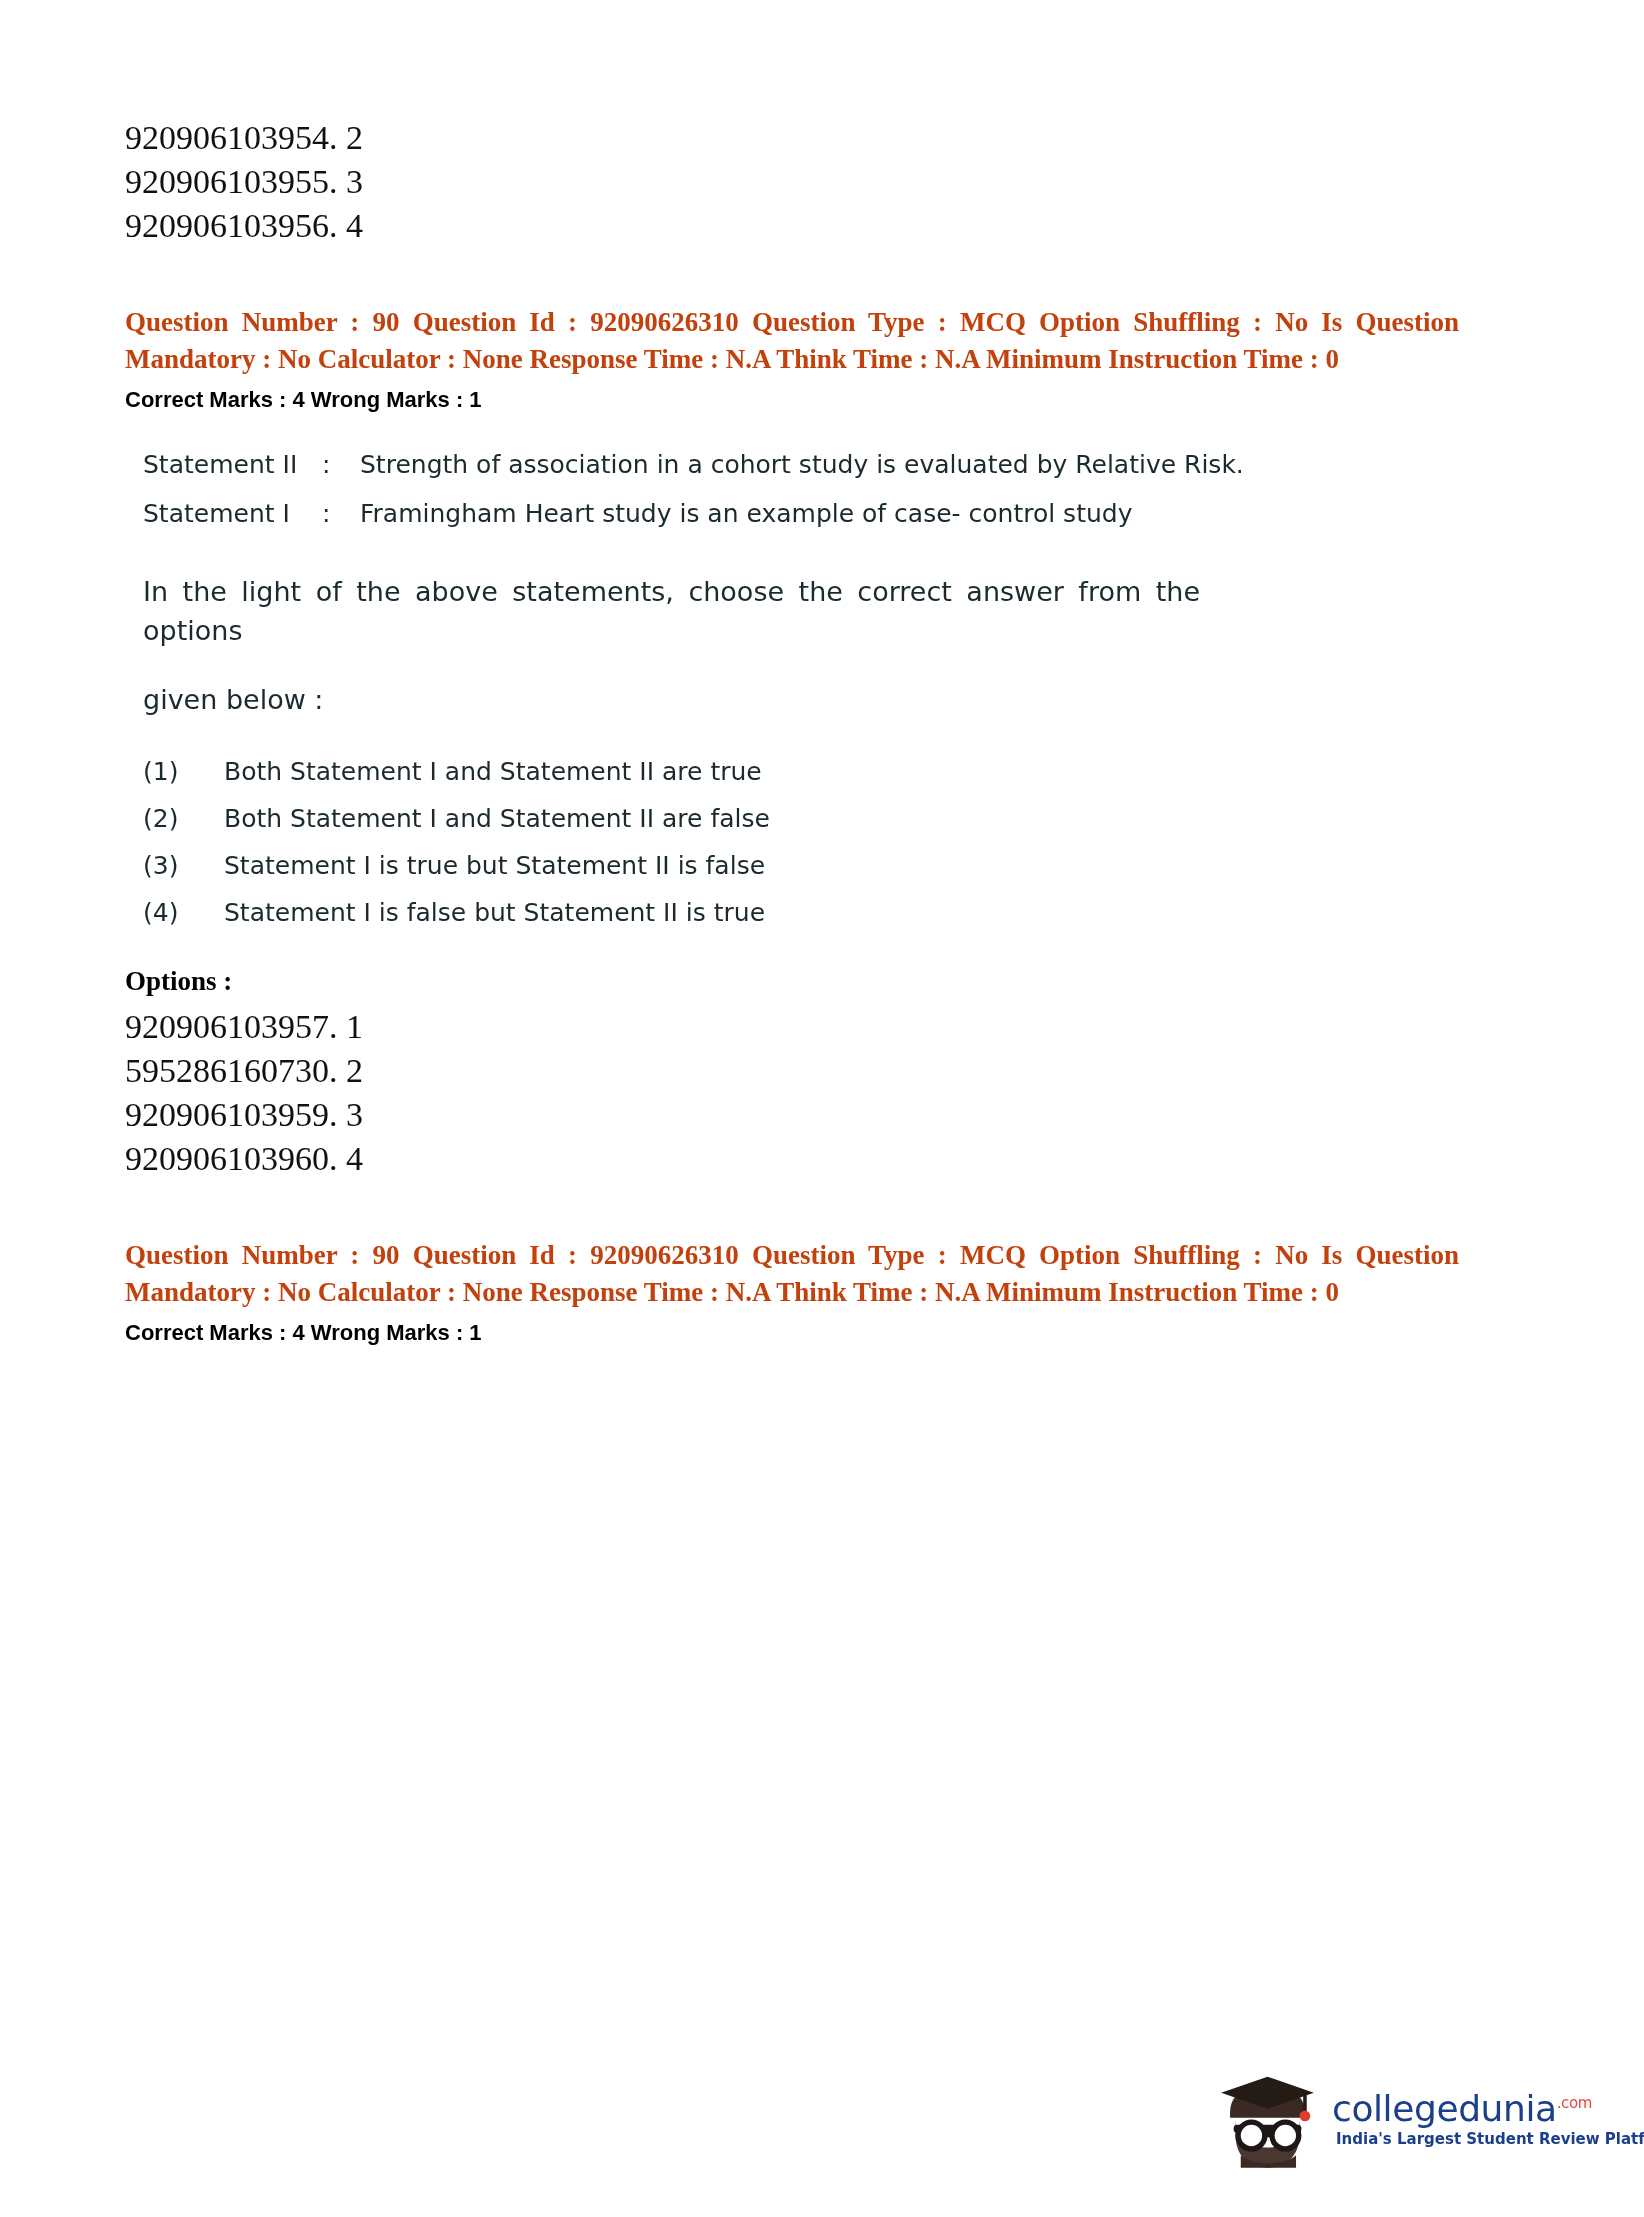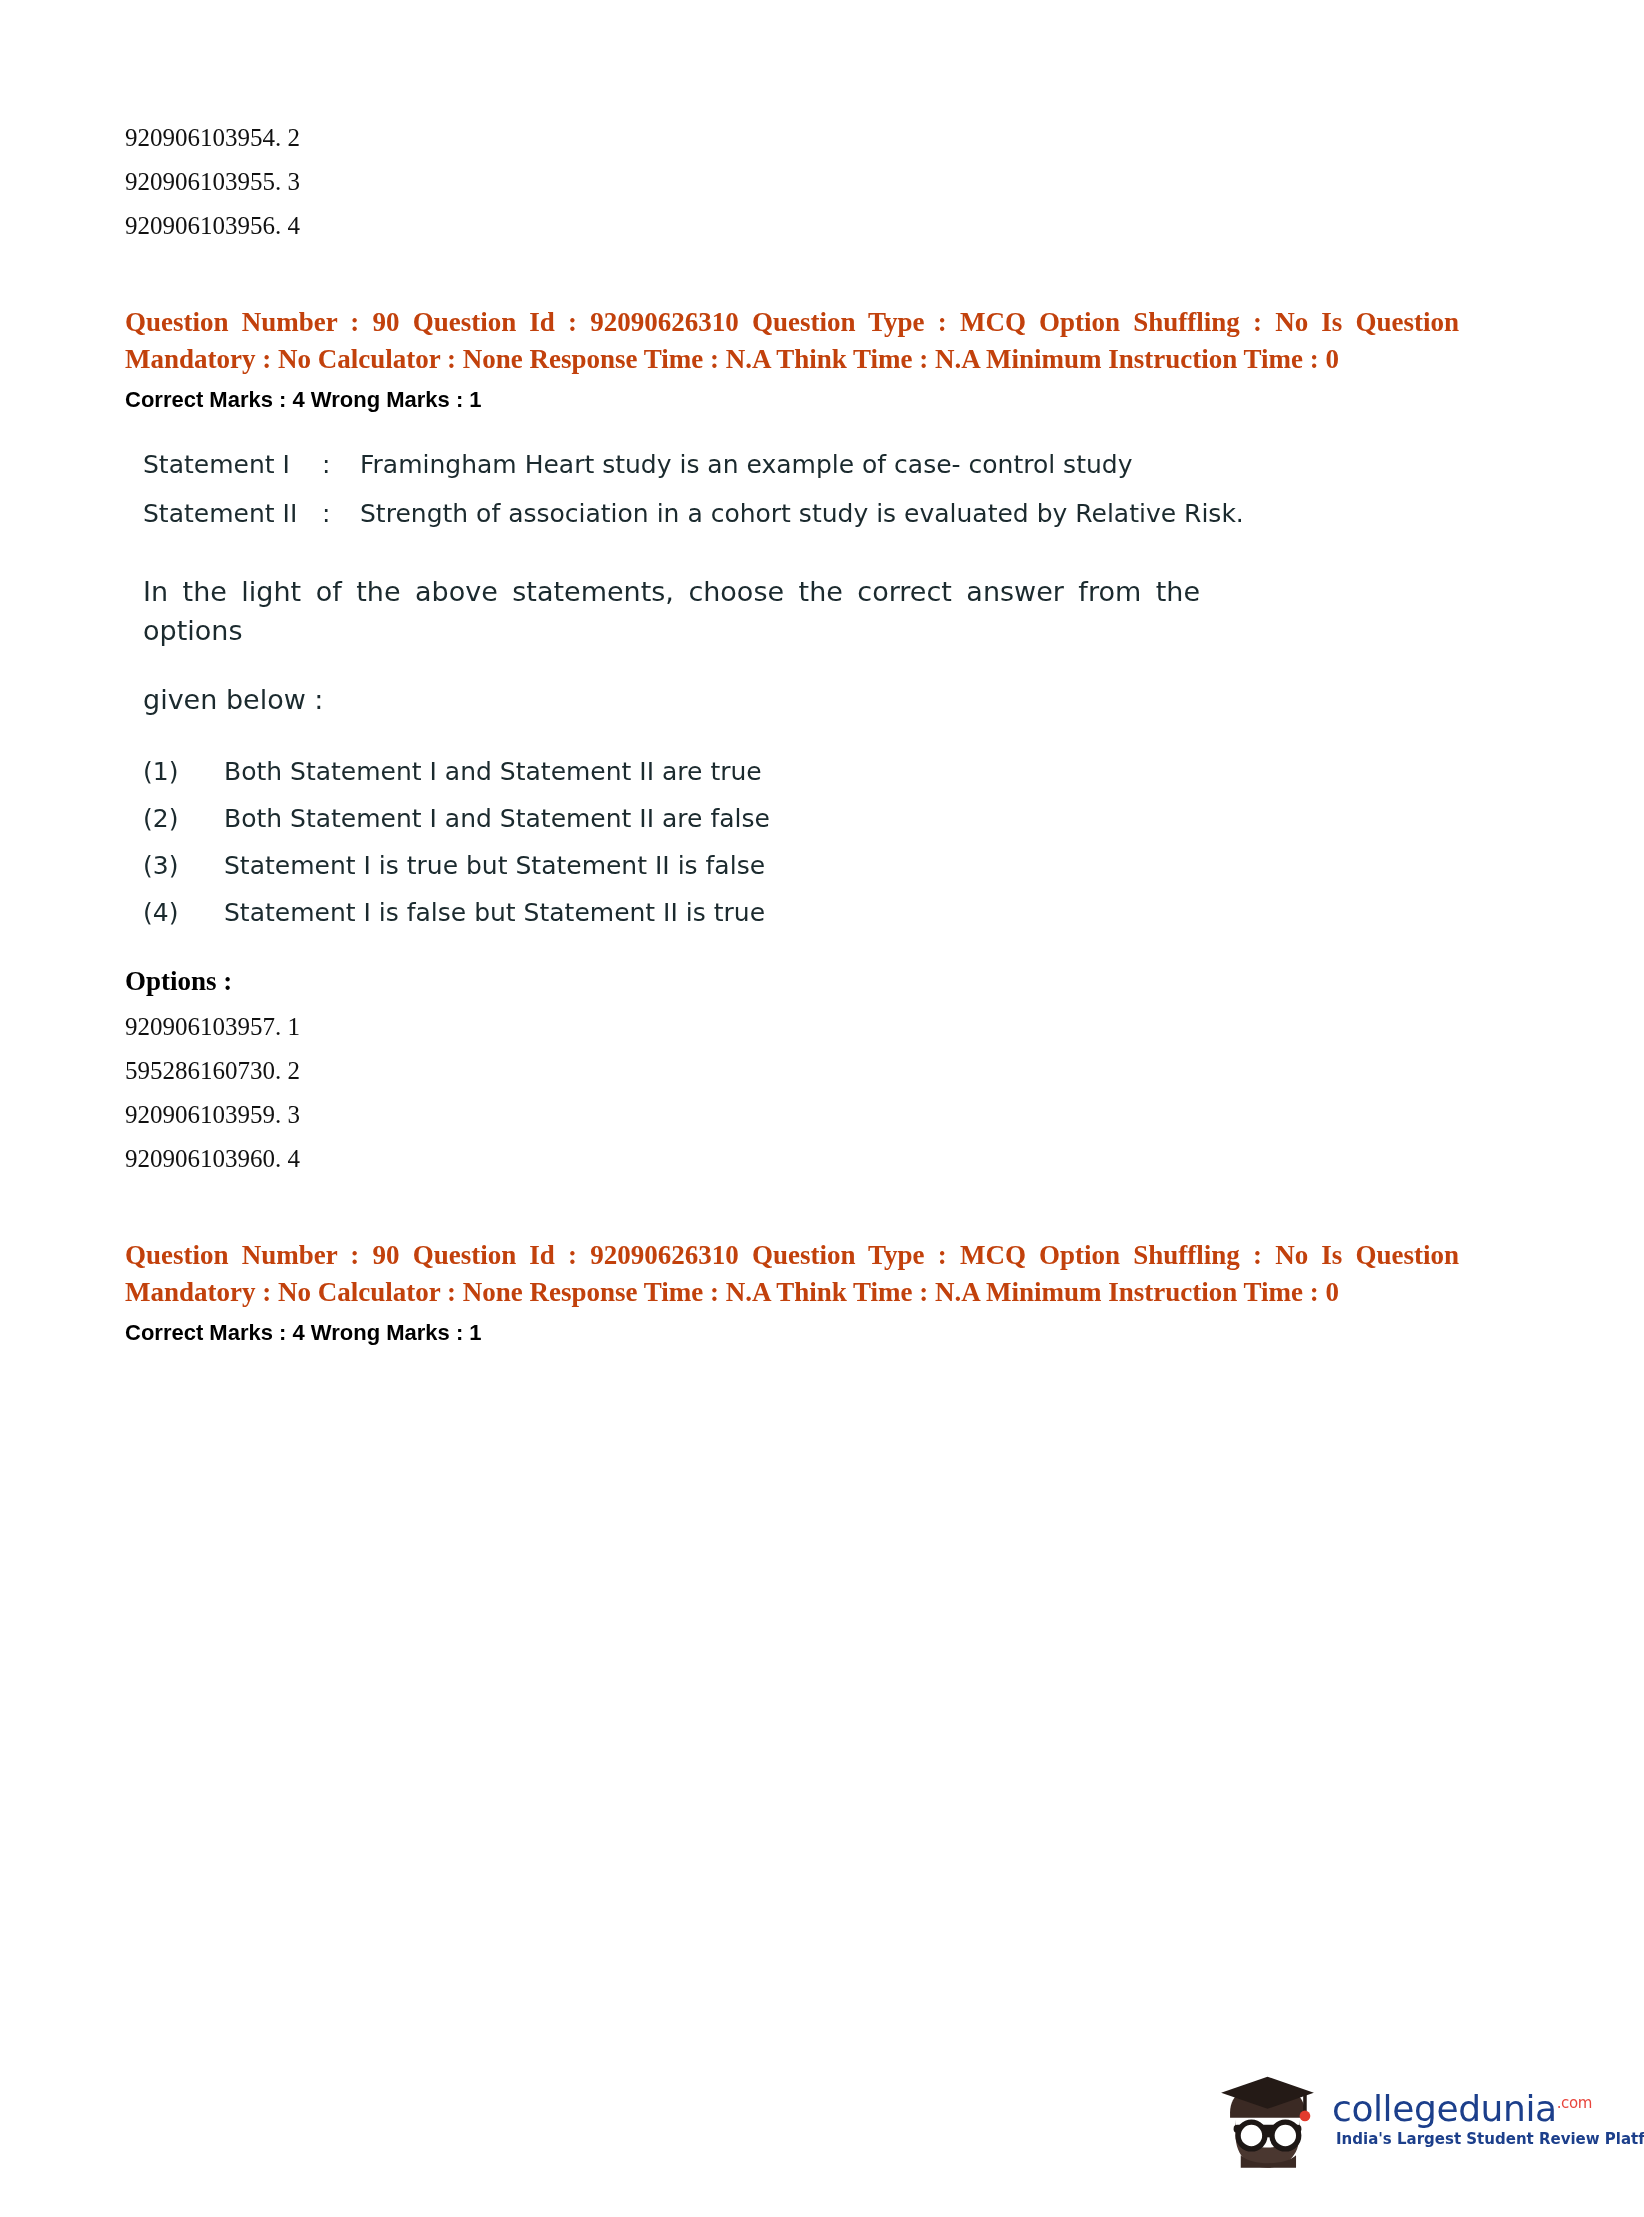--- a/index.html
+++ b/index.html
@@ -25,21 +25,21 @@
   .content {
     position: absolute;
     left: 125px;
     top: 116px;
     width: 1397px;
   }
 
   
   .optline {
     font-family: "Liberation Serif", serif;
-    font-size: 25px;
+    font-size: 34px;
     line-height: 44px;
     color: #111;
     white-space: pre;
   }
 
   
   .meta {
     font-family: "Liberation Serif", serif;
     font-weight: bold;
     font-size: 27px;
@@ -175,28 +175,28 @@
 
     <div>
       <div class="meta">Question Number : 90 Question Id : 92090626310 Question Type : MCQ Option Shuffling : No Is Question Mandatory : No Calculator : None Response Time : N.A Think Time : N.A Minimum Instruction Time : 0</div>
       <div class="meta-marks">Correct Marks : 4 Wrong Marks : 1</div>
 
       <div class="qbody">
 
         <table class="st-table">
           <tbody>
               <tr>
+            <td class="st-label">Statement II</td>
+            <td class="st-colon">:</td>
+            <td class="st-text">Strength of association in a cohort study is evaluated by Relative Risk.</td>
+          </tr>
+          <tr>
             <td class="st-label">Statement I</td>
             <td class="st-colon">:</td>
             <td class="st-text">Framingham Heart study is an example of case- control study</td>
-          </tr>
-          <tr>
-            <td class="st-label">Statement II</td>
-            <td class="st-colon">:</td>
-            <td class="st-text">Strength of association in a cohort study is evaluated by Relative Risk.</td>
           </tr>
         </tbody>
           </table>
 
         <div class="q-light">
           <div style="text-align:justify;text-align-last:justify;">In the light of the above statements, choose the correct answer from the options</div>
           <div class="lastline">given below :</div>
         </div>
 
         <div class="opts">

